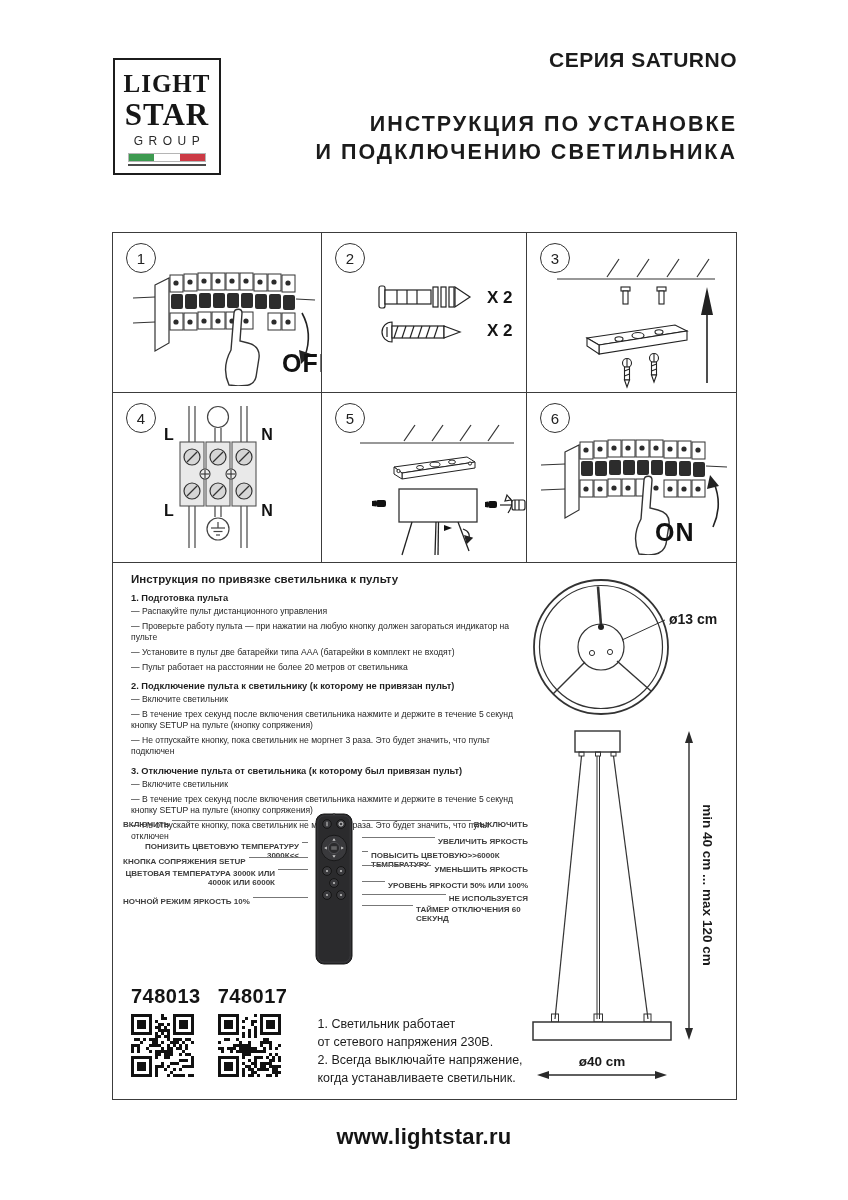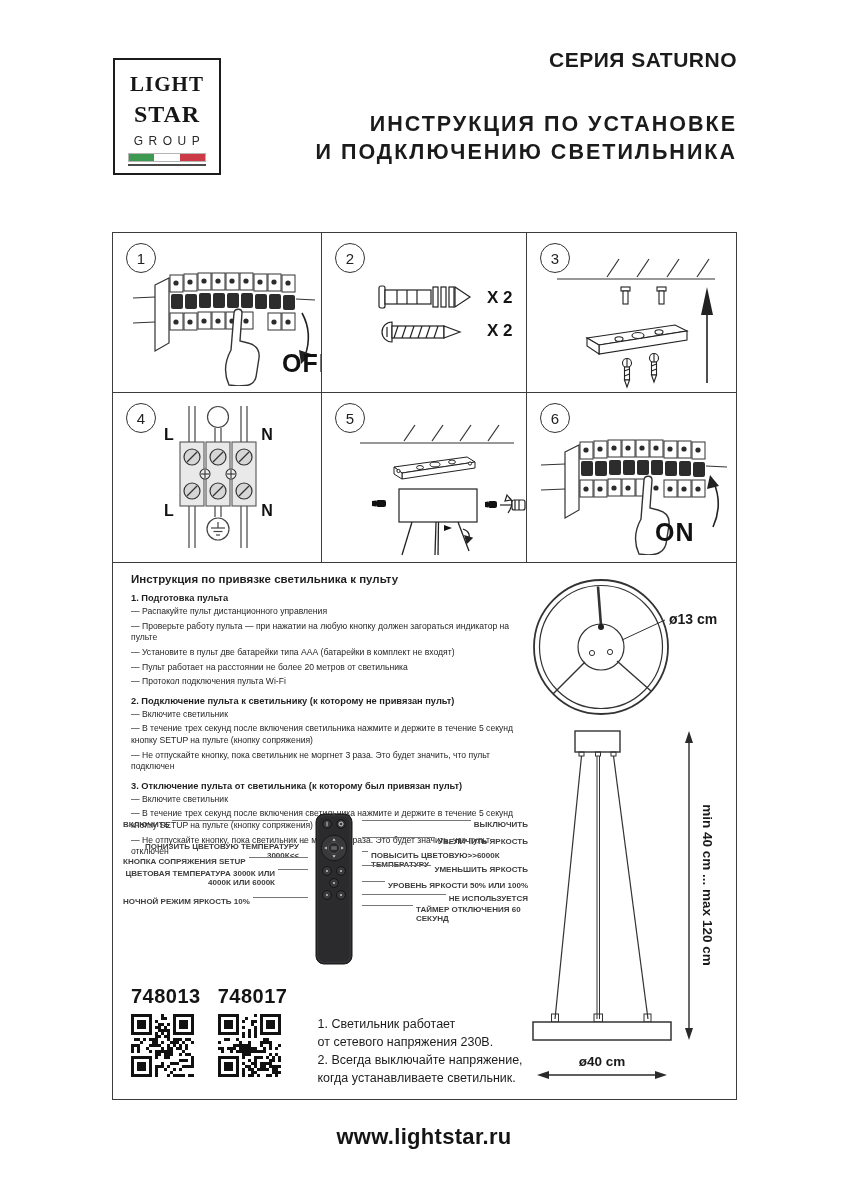--- a/index.html
+++ b/index.html
@@ -2,22 +2,22 @@
 <html><head>
 <meta charset="utf-8">
 <style>
   * { margin:0; padding:0; box-sizing:border-box; }
   body { background:#888; font-family:"Liberation Sans", sans-serif; }
   .page { position:relative; width:848px; height:1200px; background:#fff; margin:0 auto; overflow:hidden; color:#1d1d1d; }
 
   
   .logo-box { position:absolute; left:113px; top:58px; width:108px; height:117px;
     border:2px solid #1c1c1c; background:#fff; text-align:center; padding-top:9px; }
-  .logo-light { font-family:"Liberation Serif", serif; font-weight:bold; font-size:21px; line-height:30px; letter-spacing:1px; color:#161616; }
-  .logo-star  { font-family:"Liberation Serif", serif; font-weight:bold; font-size:24px; line-height:31px; letter-spacing:1px; color:#161616; }
+  .logo-light { font-family:"Liberation Serif", serif; font-weight:bold; font-size:25px; line-height:30px; letter-spacing:1px; color:#161616; }
+  .logo-star  { font-family:"Liberation Serif", serif; font-weight:bold; font-size:31px; line-height:31px; letter-spacing:1px; color:#161616; }
   .logo-group { font-size:12px; letter-spacing:5.5px; line-height:16px; margin-top:3px; color:#2a2a2a; padding-left:5px;}
   .logo-flag { width:78px; height:9px; margin:4px auto 0; display:flex; border:1px solid #b5b5b5; }
   .logo-flag div { flex:1; }
   .logo-flag-shadow { width:78px; height:2px; margin:2px auto 0; background:#4a4a4a; }
 
   .header-titles { position:absolute; right:111px; top:46px; text-align:right; color:#1b1b1b; }
   .ht-series   { font-size:21px; font-weight:bold; letter-spacing:0.5px; line-height:27px; }
   .ht-articles { font-size:21px; font-weight:bold; letter-spacing:0.5px; line-height:27px; margin-top:3px; }
   .ht-main     { margin-top:37px; font-size:21.5px; font-weight:bold; letter-spacing:2px; line-height:28px; }
 
@@ -420,21 +420,20 @@
     <div class="bottom">
 
       <div class="instructions">
         <div class="p-title">Инструкция по привязке светильника к пульту</div>
 
         <div class="sec-head">1. Подготовка пульта</div>
         <div class="item">— Распакуйте пульт дистанционного управления</div>
         <div class="item">— Проверьте работу пульта — при нажатии на любую кнопку должен загораться индикатор на пульте</div>
         <div class="item">— Установите в пульт две батарейки типа ААА (батарейки в комплект не входят)</div>
         <div class="item">— Пульт работает на расстоянии не более 20 метров от светильника</div>
-        <div class="item">— Протокол подключения пульта Wi-Fi</div>
 
         <div class="sec-head">2. Подключение пульта к светильнику (к которому не привязан пульт)</div>
         <div class="item">— Включите светильник</div>
         <div class="item">— В течение трех секунд после включения светильника нажмите и держите в течение 5 секунд кнопку SETUP на пульте (кнопку сопряжения)</div>
         <div class="item">— Не отпускайте кнопку, пока светильник не моргнет 3 раза. Это будет значить, что пульт подключен</div>
 
         <div class="sec-head">3. Отключение пульта от светильника (к которому был привязан пульт)</div>
         <div class="item">— Включите светильник</div>
         <div class="item">— В течение трех секунд после включения светильника нажмите и держите в течение 5 секунд кнопку SETUP на пульте (кнопку сопряжения)</div>
         <div class="item">— Не отпускайте кнопку, пока светильник не моргнет 3 раза. Это будет значить, что пульт отключен</div>

